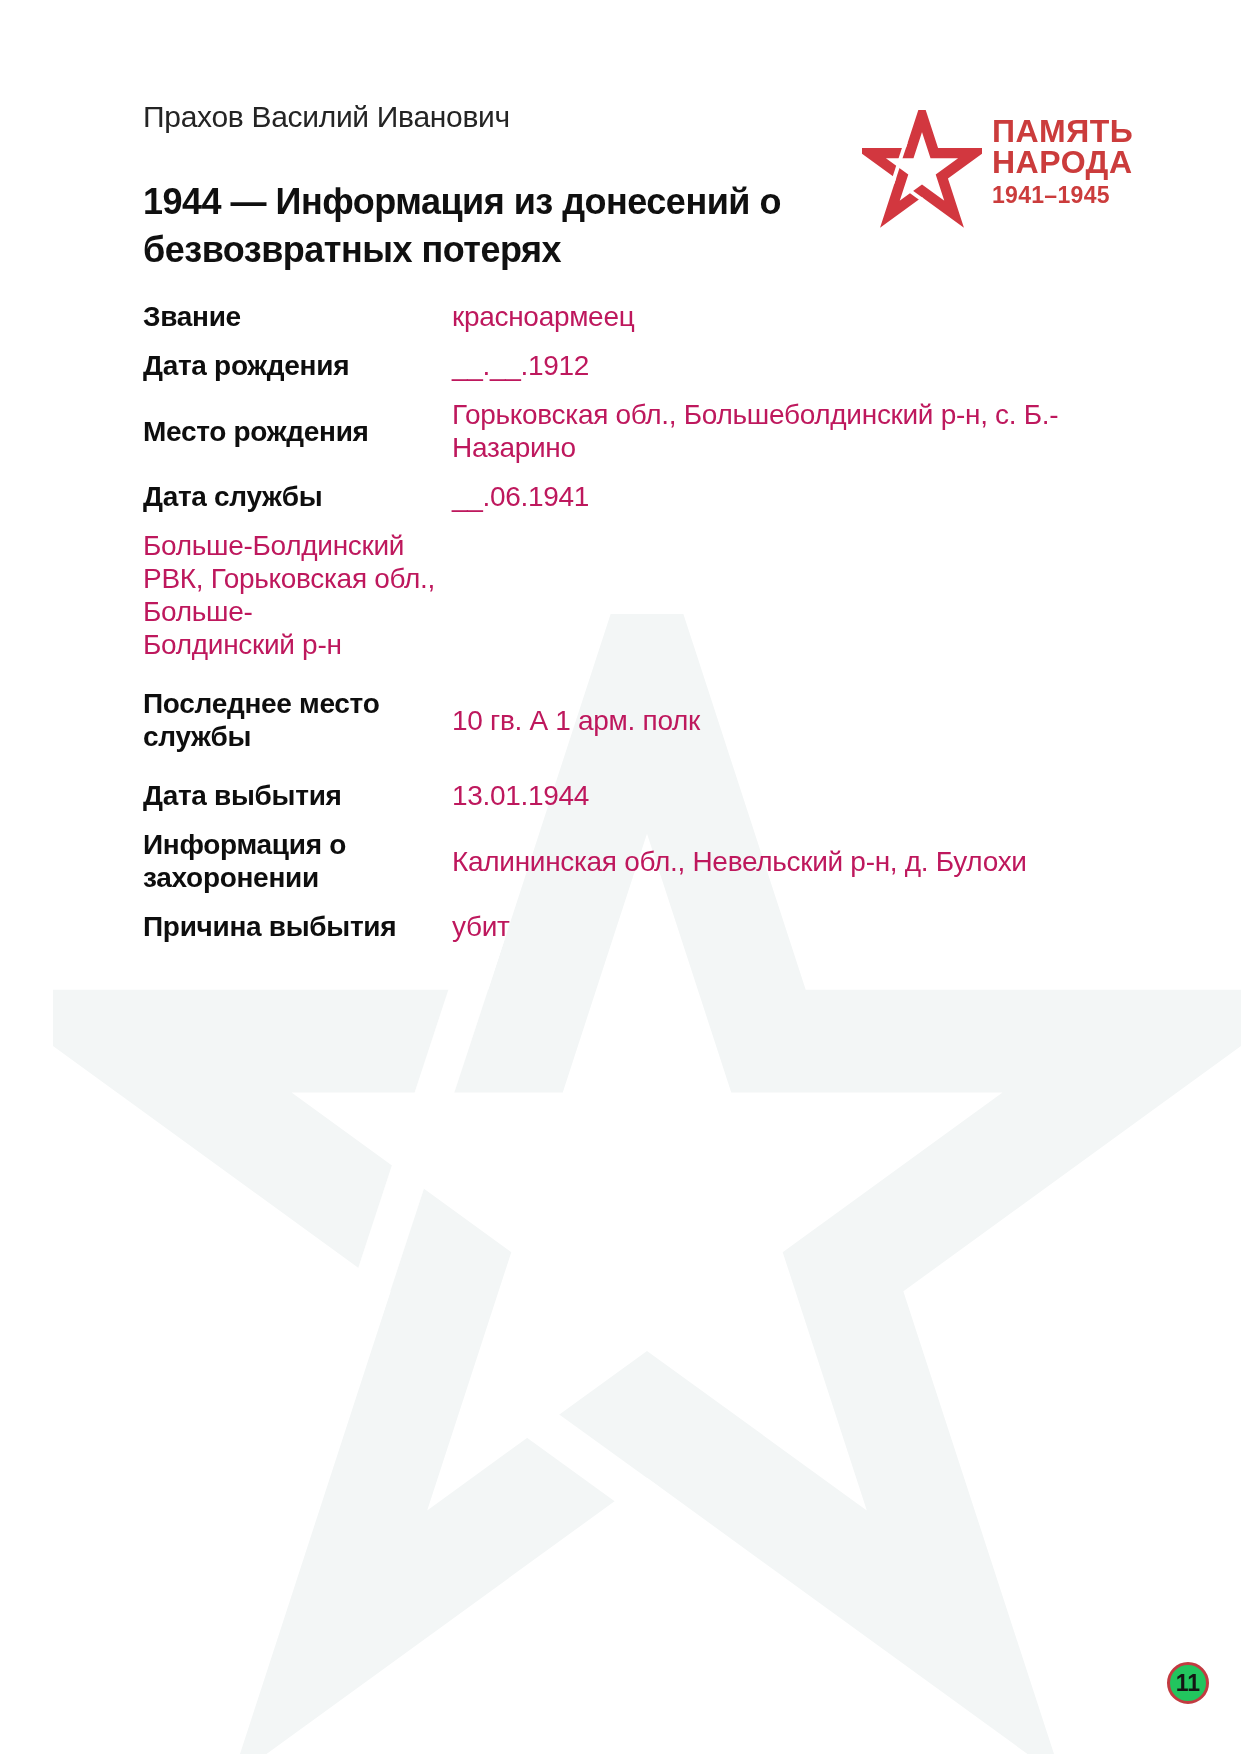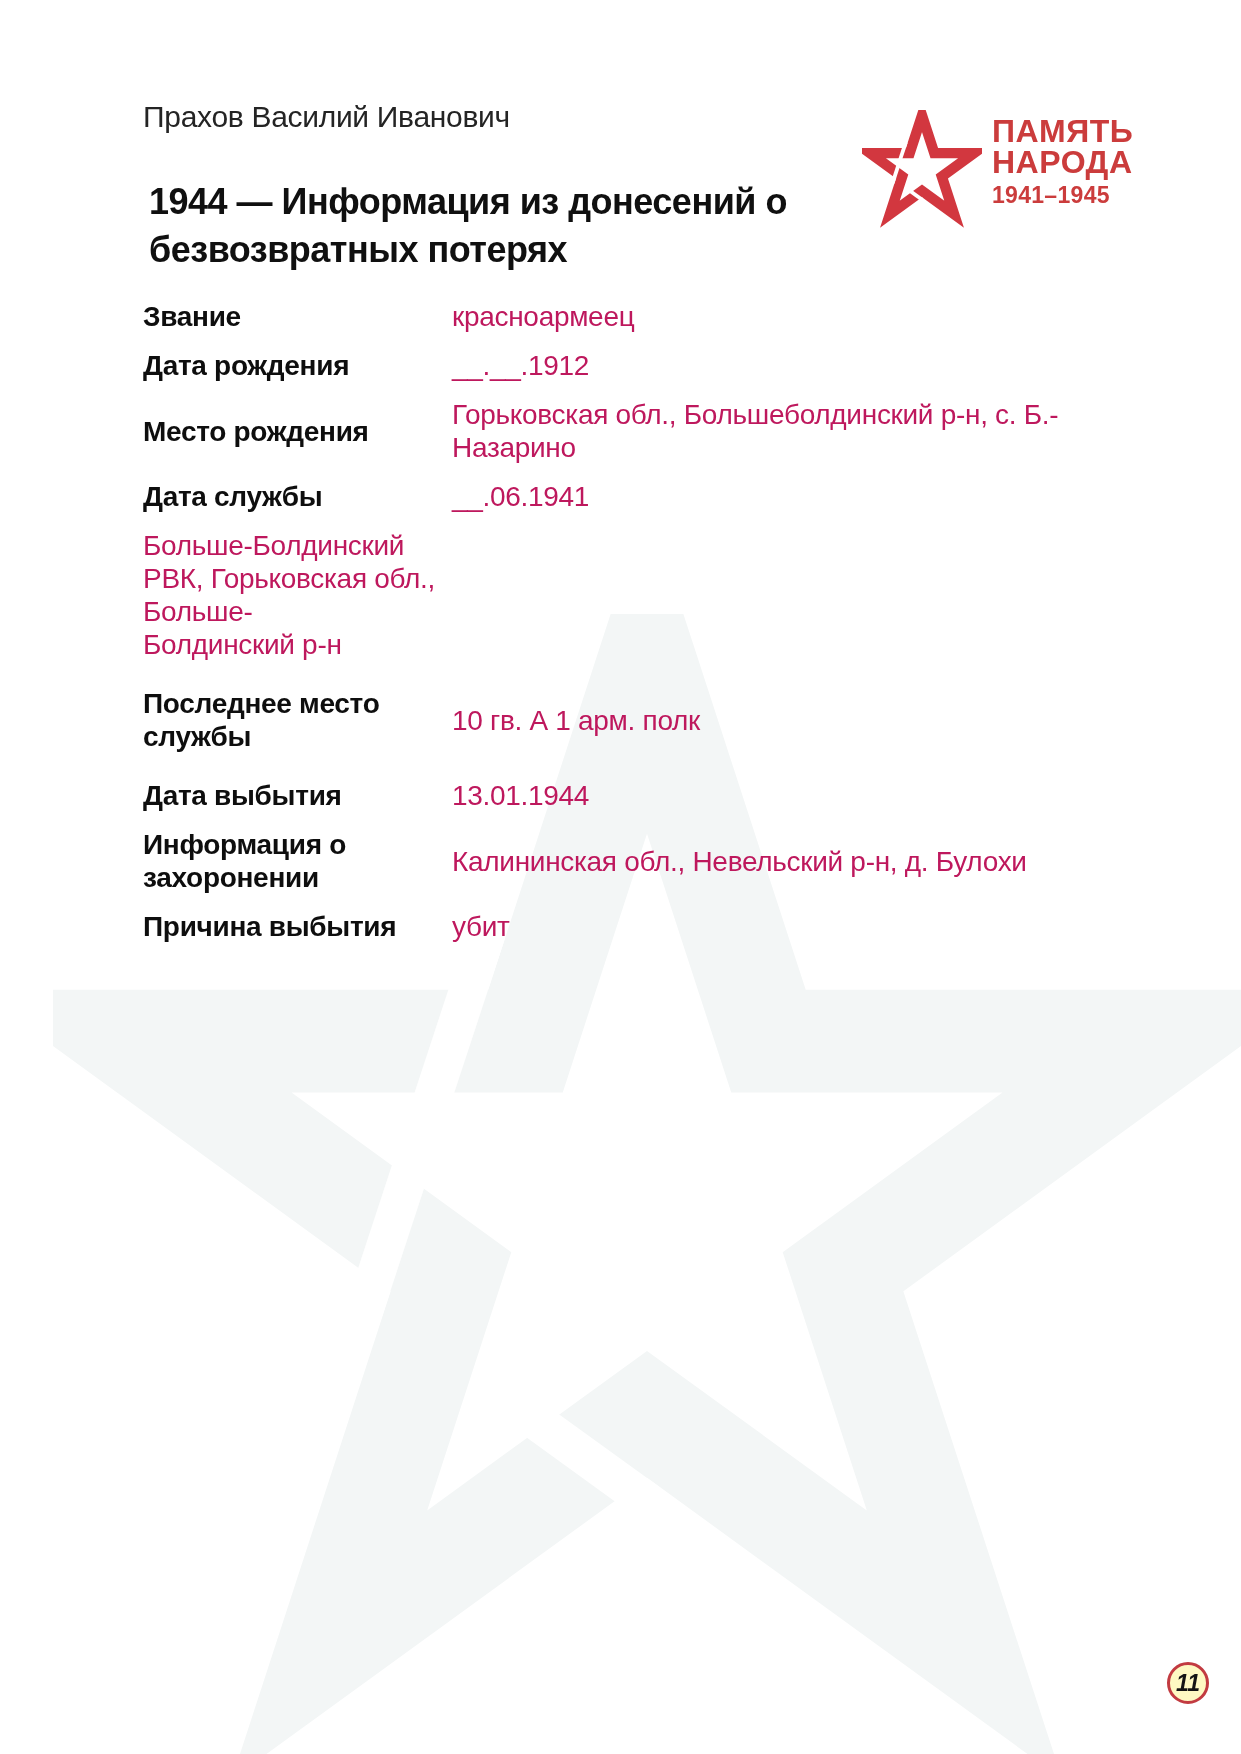--- a/index.html
+++ b/index.html
@@ -16,21 +16,21 @@
   .watermark { position:absolute; left:36px; top:614px; width:1188px; height:1188px; color:#f3f6f6; z-index:0; }
 
   .content { position:relative; z-index:1; }
 
   .person-name {
     position:absolute; left:126px; top:100px;
     font-size:30px; line-height:34px; color:#242424;
     letter-spacing:-0.3px;
   }
   .doc-title {
-    position:absolute; left:132px; top:178px; width:680px;
+    position:absolute; left:126px; top:178px; width:680px;
     font-size:36px; line-height:48px; font-weight:bold; color:#101010;
     letter-spacing:-0.5px;
   }
 
   .logo { position:absolute; left:845px; top:110px; width:355px; height:120px; }
   .logo-star { position:absolute; left:0; top:0; width:120px; height:120px; color:#d2373f; }
   .logo-text { position:absolute; left:130px; top:6px; color:#cb3c3c; }
   .logo-line { font-size:32px; line-height:31px; font-weight:bold; letter-spacing:0.5px; }
   .logo-years { font-size:23px; line-height:25px; font-weight:bold; margin-top:5px; letter-spacing:0.3px; }
 
@@ -45,23 +45,23 @@
     letter-spacing:-0.3px; padding-right:20px;
   }
   .field-value {
     font-size:28px; line-height:33px; color:#be185d;
     letter-spacing:-0.3px; white-space:pre-line;
   }
 
   .page-number {
     position:absolute; left:1150px; top:1662px; width:42px; height:42px;
     border:3px solid #c23b41; border-radius:50%;
-    background:#fef9c3;
+    background:#22c55e;
     display:flex; align-items:center; justify-content:center;
-    font-size:23px; font-weight:bold; color:#141414; z-index:2;font-style:italic;
+    font-size:23px; font-weight:bold; color:#141414; z-index:2;
   }
 </style>
 </head>
 <body>
 
 <div class="page">
 
   <svg class="watermark" viewBox="-110 -110 220 220" aria-hidden="true">
     <defs>
       <g id="pn-star">

